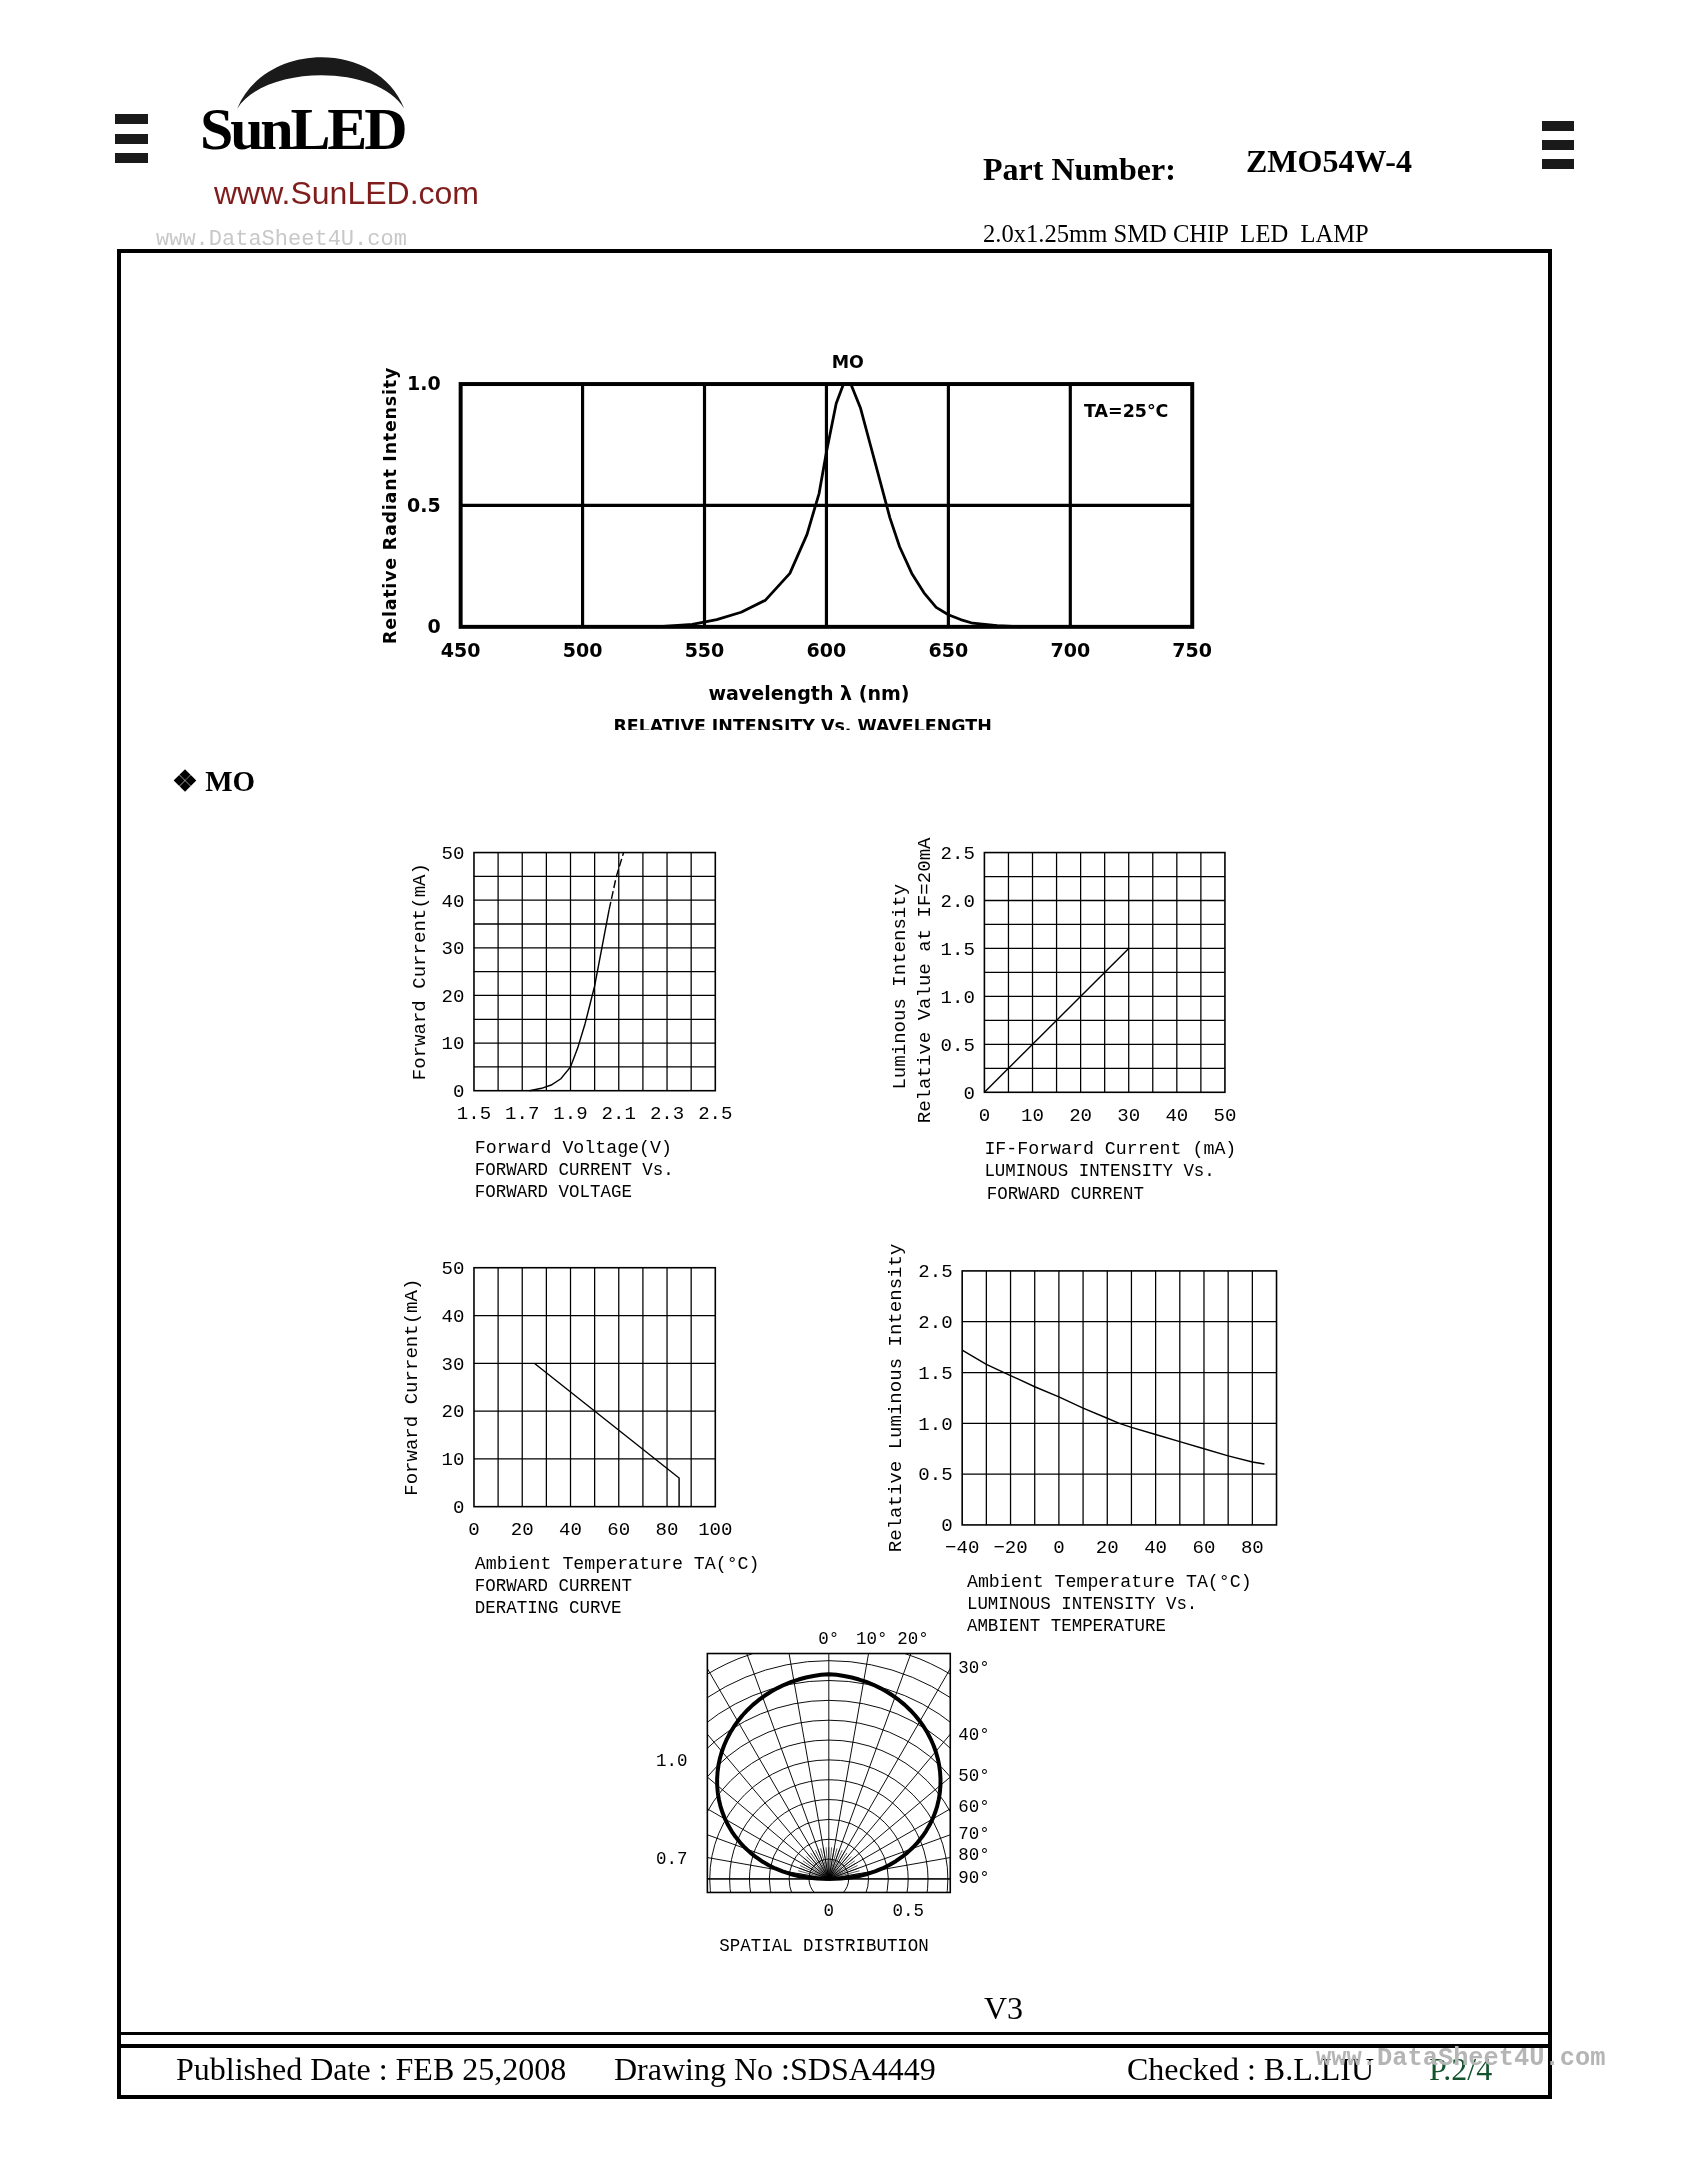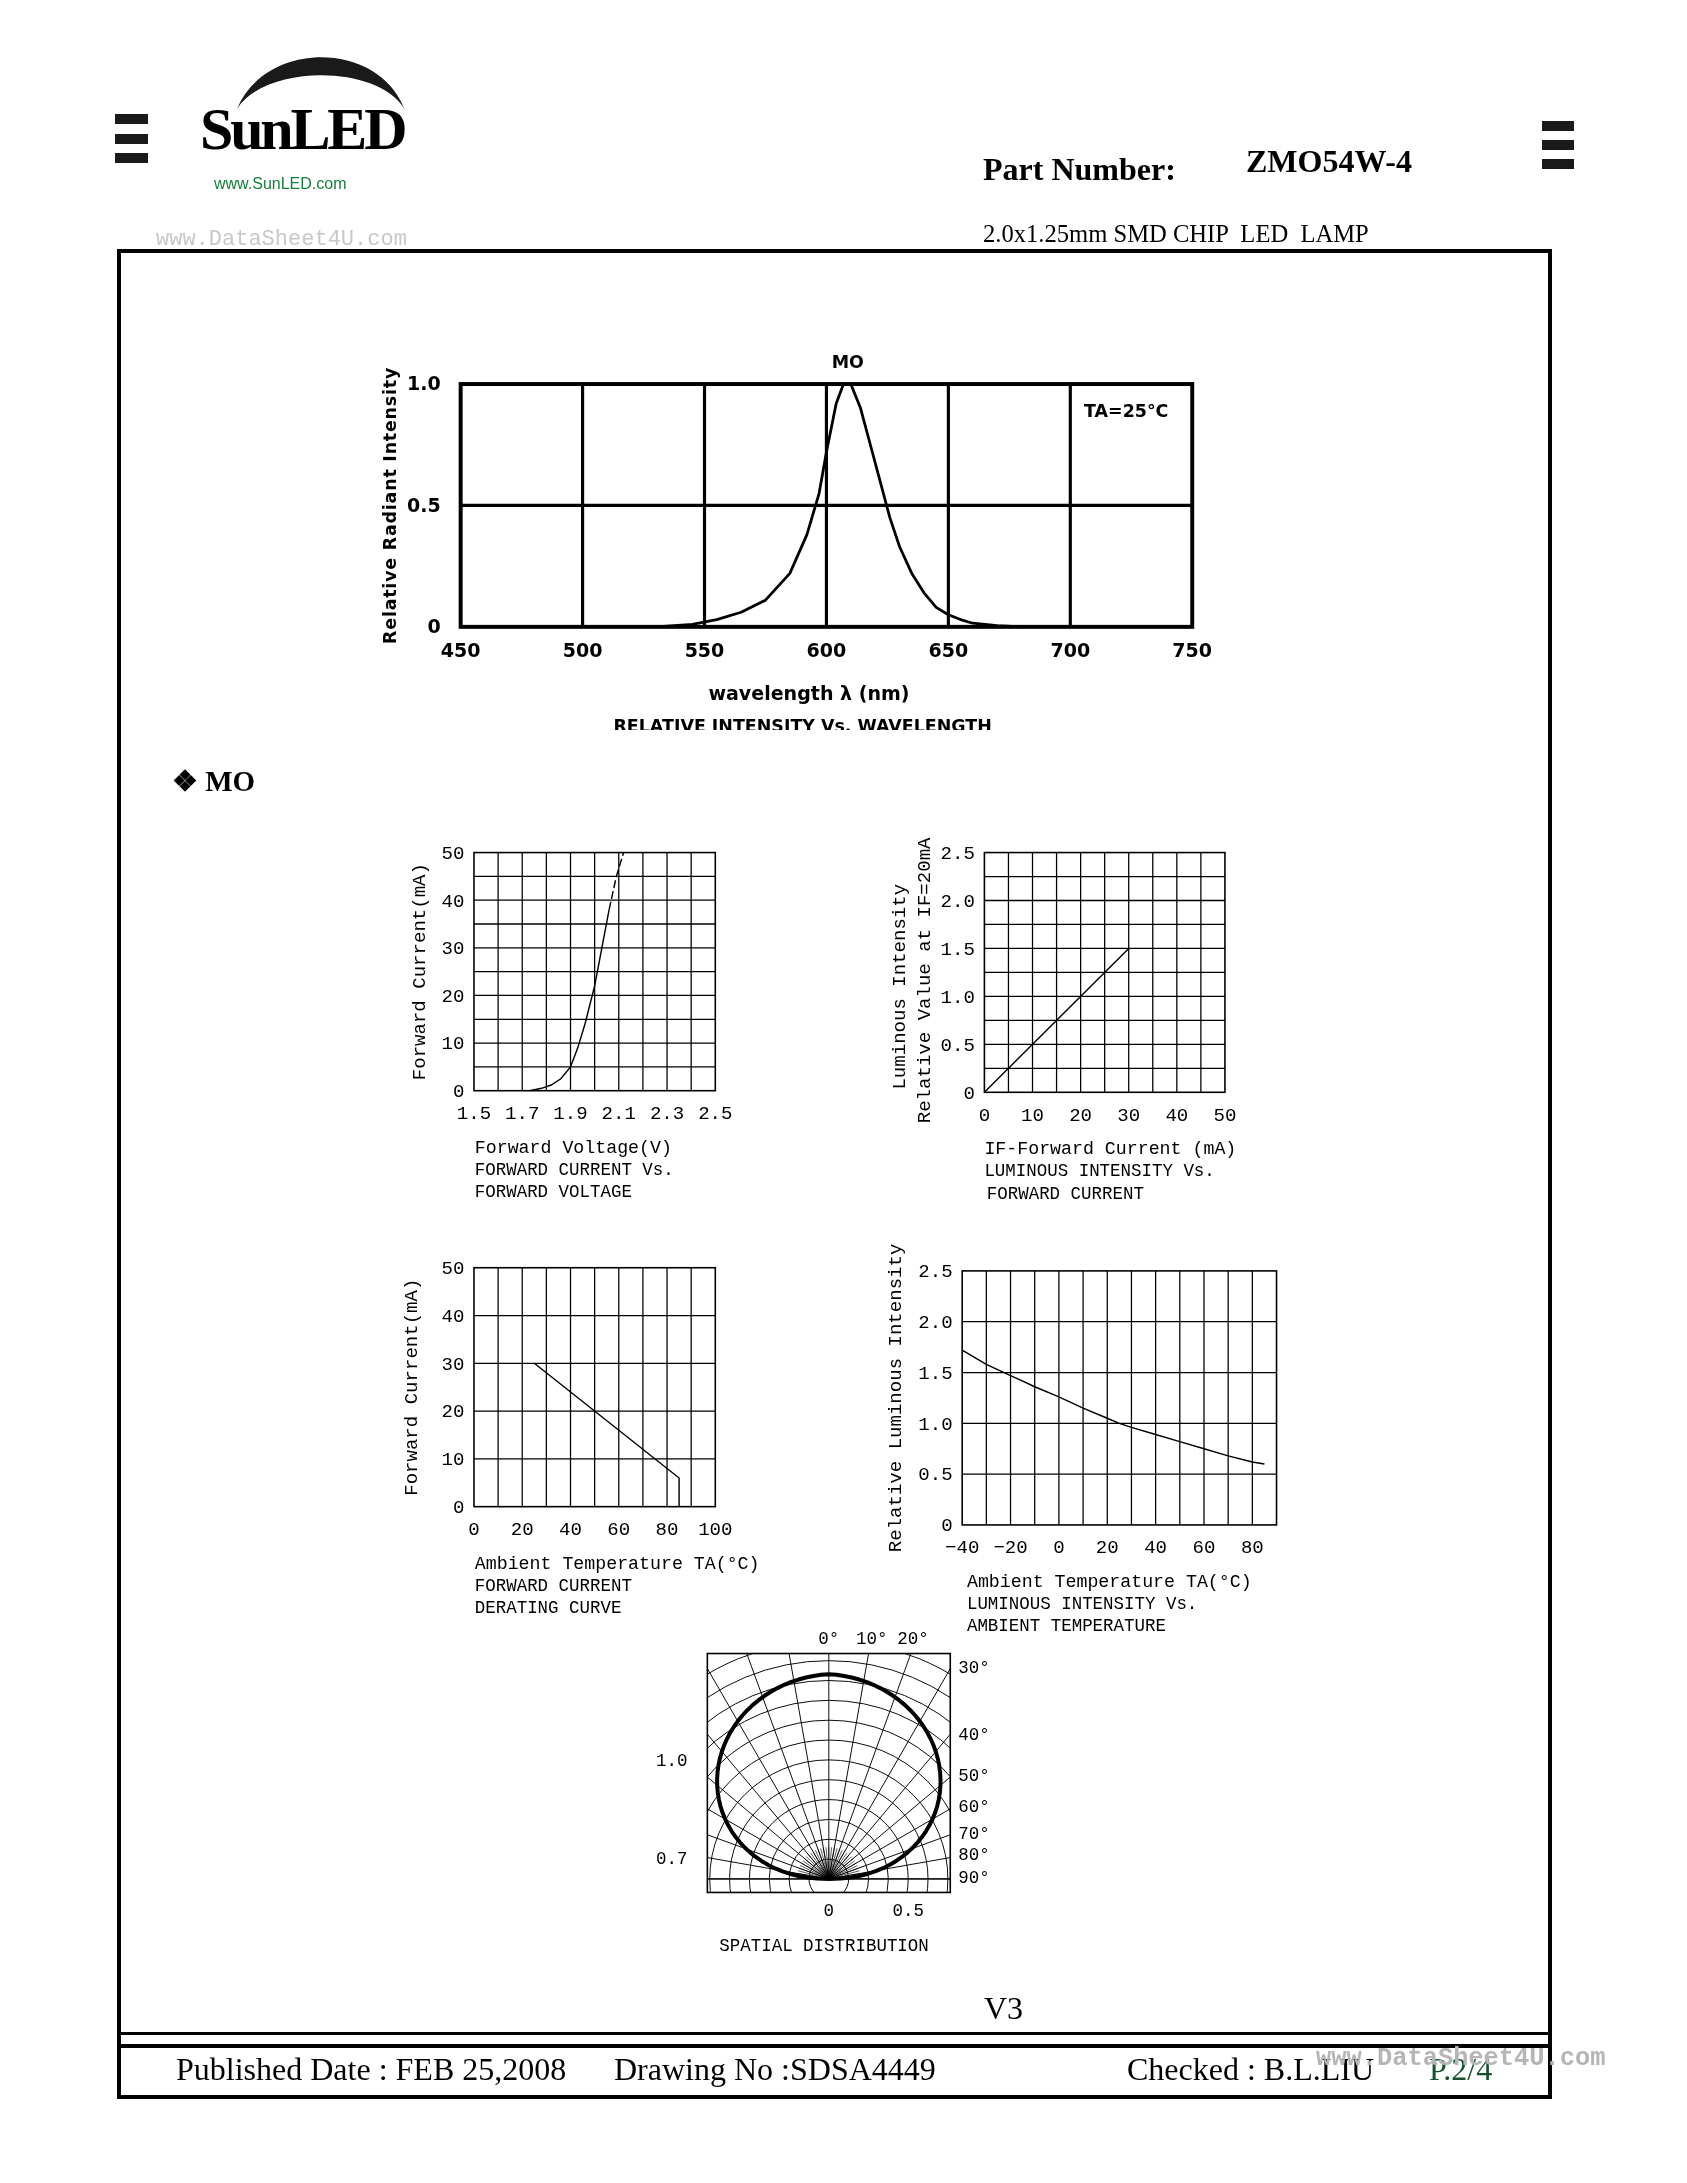--- a/index.html
+++ b/index.html
@@ -1,21 +1,21 @@
 <!DOCTYPE html>
 <html style="font-size:12.7px"><head>
 <meta charset="utf-8">
 <style>
   html, body { margin:0; padding:0; background:#fff; }
   body { width:1687px; height:2183px; position:relative; overflow:hidden; color:#000;
          font-family:"Liberation Serif", serif; }
   .abs { position:absolute; }
   .bar { position:absolute; background:#1a1a1a; }
   .logo-text { font-family:Liberation Serif, serif; font-weight:bold; font-size:60px; letter-spacing:-3.2px; }
-  .url { font-family:"Liberation Sans", sans-serif; font-size:16px; color:#15803d; }
+  .url { font-family:"Liberation Sans", sans-serif; font-size:32px; color:#7f1d1d; }
   .wm { font-family:Liberation Mono, monospace; color:#c8c8c8; }
   .frame { position:absolute; left:117px; top:249px; width:1435px; height:1850px; border:4px solid #000; box-sizing:border-box; }
   .hline { position:absolute; background:#000; }
   .pn-label { font-weight:bold; font-size:32px; }
   .pn-value { font-weight:bold; font-size:32px; }
   .sub { font-size:24.6px; }
   .section { font-weight:bold; font-size:29px; }
   .footer { font-size:32px; }
   svg text { font-family:"Liberation Mono", monospace; }
   .bold-sans { font-family:"DejaVu Sans", sans-serif; font-weight:bold; }

